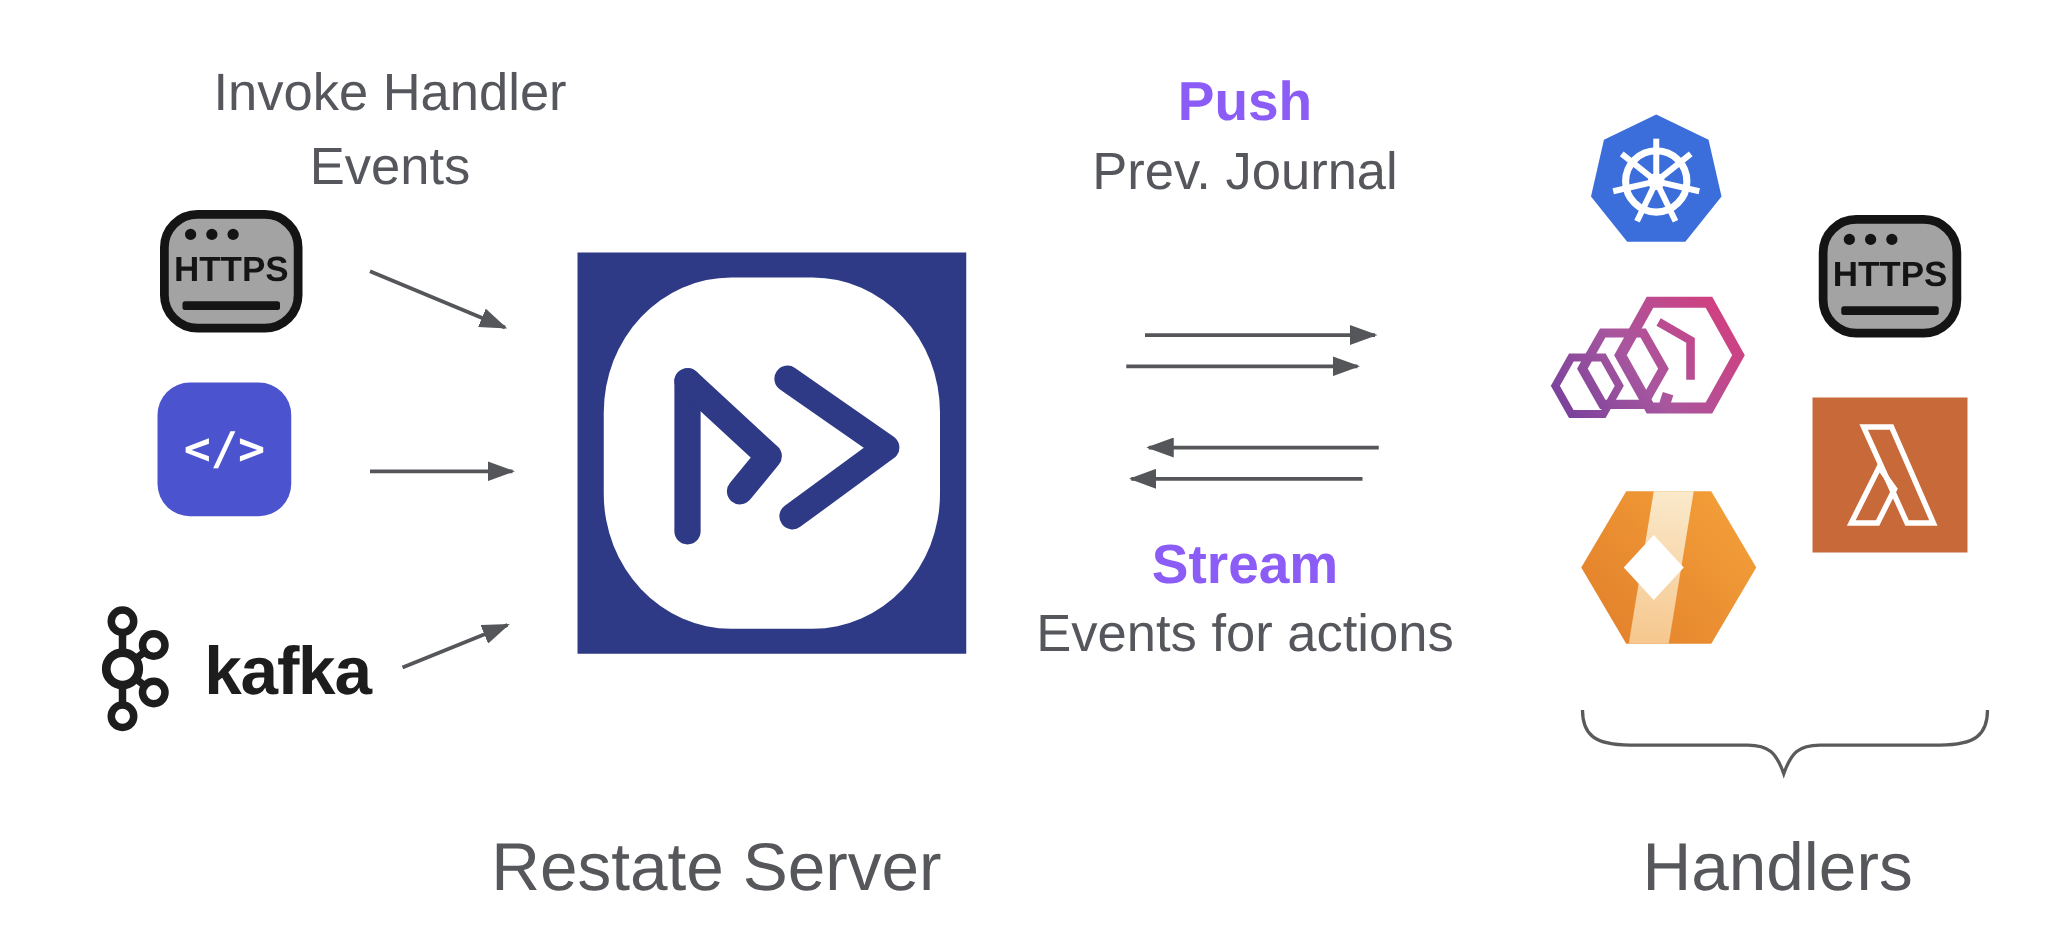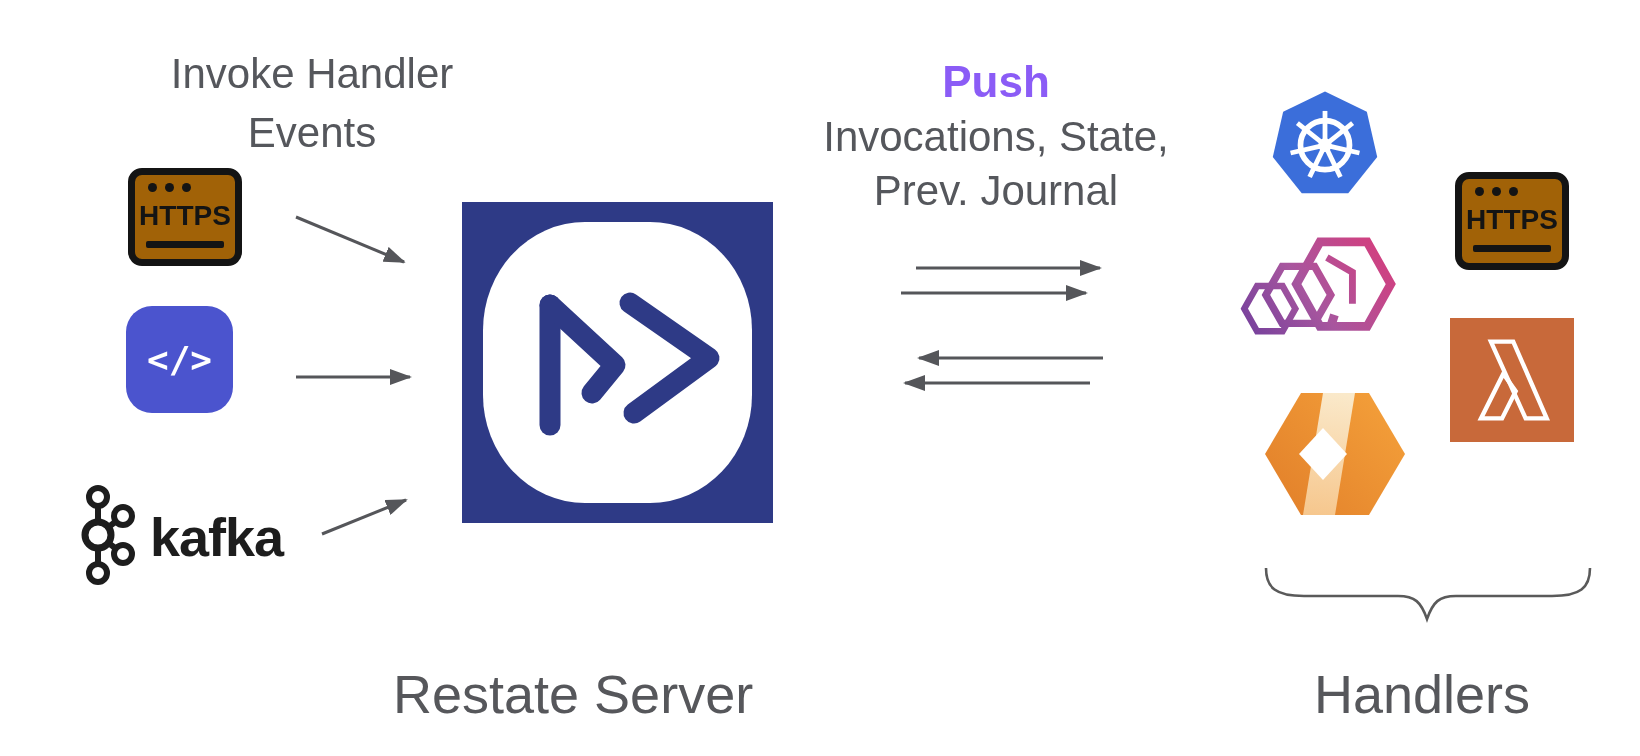--- a/index.html
+++ b/index.html
@@ -14,38 +14,38 @@
 
   
   .invoke-block{left:112px;top:44px;width:400px;font-size:42px;line-height:59px;}
 
   
   .push-block{left:796px;top:54px;width:400px;font-size:42px;line-height:54px;}
   .push-block .t, .stream-block .t{font-size:44px;line-height:56px;}
   .stream-block{left:796px;top:424px;width:400px;font-size:42px;line-height:54px;}
 
   
-  .https-box{width:114px;height:98px;border:7px solid #141414;border-radius:14px;
-    background:#a16207;box-sizing:border-box;}
+  .https-box{width:114px;height:98px;border:7px solid #141414;border-radius:30px;
+    background:#a3a3a3;box-sizing:border-box;}
   .https-dots{position:absolute;top:8px;left:13px;display:flex;gap:8px;}
   .https-dot{width:9px;height:9px;border-radius:50%;background:#141414;}
   .https-label{position:absolute;top:25px;left:0;right:0;text-align:center;
     font-weight:700;font-size:28px;color:#141414;letter-spacing:0px;}
   .https-underline{position:absolute;left:11px;right:11px;bottom:11px;height:7px;
     background:#141414;border-radius:2px;}
 
   
   .code-box{left:126px;top:306px;width:107px;height:107px;border-radius:26px;
     background:#4B54CE;display:flex;align-items:center;justify-content:center;}
   .code-glyph{color:#fff;font-size:36px;font-weight:700;
     font-family:"DejaVu Sans Mono",monospace;}
 
   
   .kafka-word{left:150px;top:506px;width:160px;font-size:54px;font-weight:700;
-    color:#1D1D1D;letter-spacing:-1px;text-align:left;}
+    color:#1D1D1D;letter-spacing:-1px;text-align:center;}
 
   svg{display:block;overflow:visible;}
 </style>
 </head>
 <body>
 
 <div id="canvas">
 
   <div class="abs txt invoke-block">
     <div>Invoke Handler</div>
@@ -88,24 +88,27 @@
       <path d="M88 103 L88 223"></path>
       <path d="M88 103 L153 163 L130 191"></path>
       <path d="M168 101 L247 156 L172 211"></path>
     </g>
   </svg>
 
   <div class="abs label-big" style="left:393px;top:664px;width:450px;">Restate Server</div>
 
   <div class="abs txt push-block">
     <div class="t txt-title">Push</div>
-    <div>Invocations, State,</div>
     <div>Prev. Journal</div>
   </div>
 
+  <div class="abs txt stream-block">
+    <div class="t txt-title">Stream</div>
+    <div>Events for actions</div>
+  </div>
 
   <svg class="abs" style="left:0;top:0;pointer-events:none;" width="1640" height="756" viewBox="0 0 1640 756">
     <defs>
       <marker id="ah" markerWidth="22" markerHeight="16" refX="20" refY="8" orient="auto" markerUnits="userSpaceOnUse">
         <path d="M0,0 L22,8 L0,16 Z" fill="#55565A"></path>
       </marker>
     </defs>
     <g stroke="#55565A" stroke-width="3">
       <line x1="296" y1="217" x2="404" y2="262" marker-end="url(#ah)"></line>
       <line x1="296" y1="377" x2="410" y2="377" marker-end="url(#ah)"></line>

